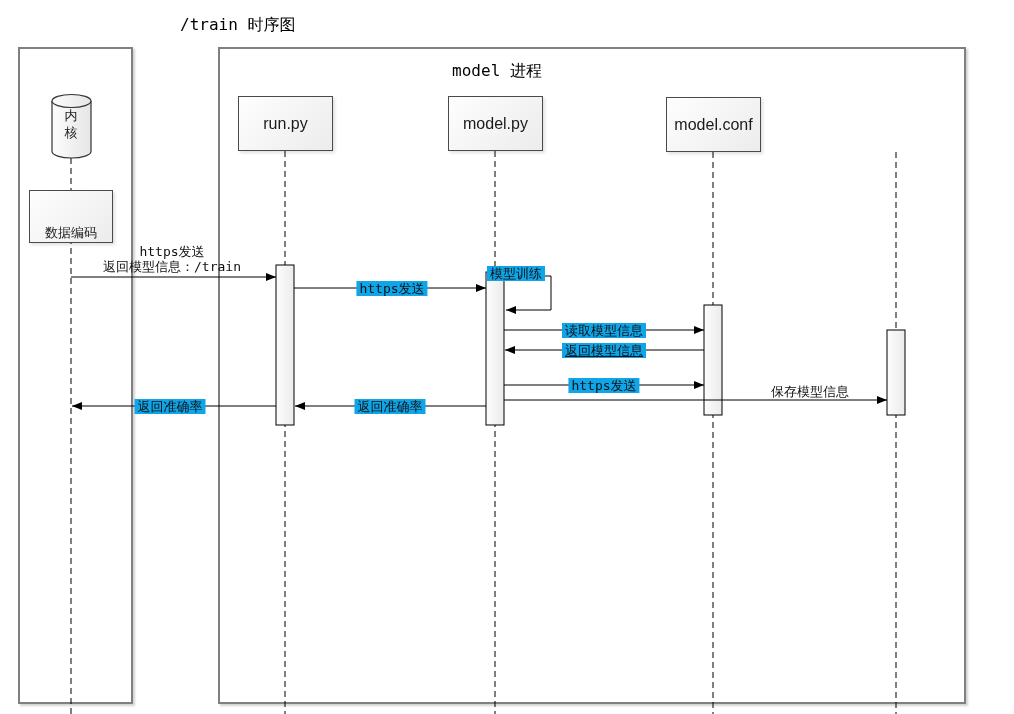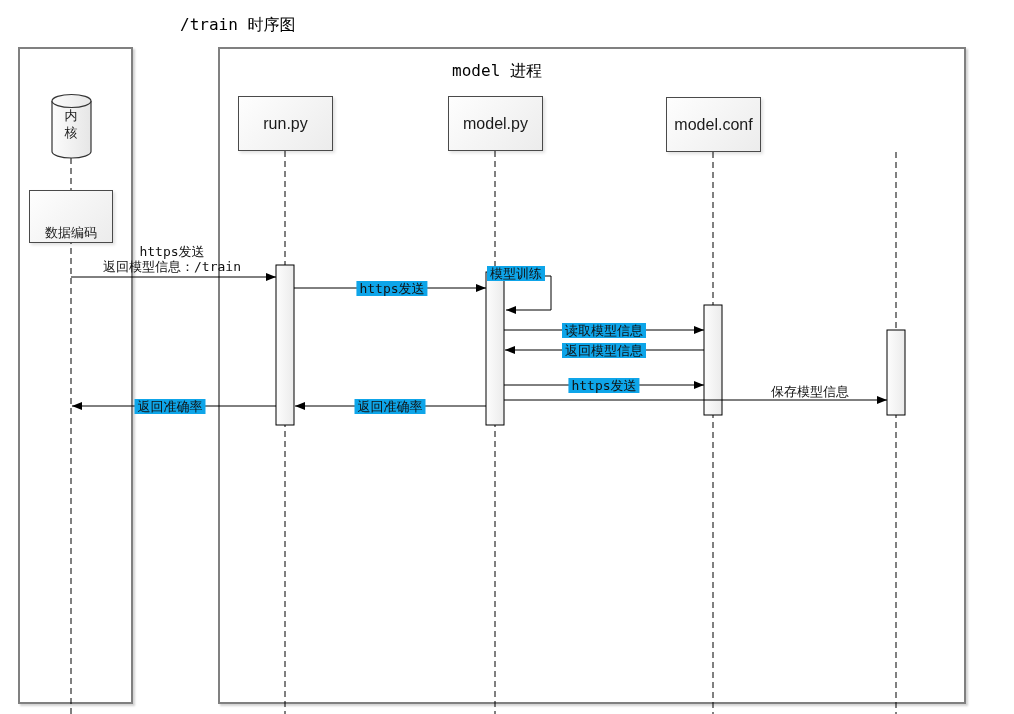--- a/index.html
+++ b/index.html
@@ -110,19 +110,19 @@
   </div>
   <div class="pbox" style="left:666px;top:97px;width:95px;height:55px;">
     <span>model.conf</span>
   </div>
 
   <div class="lbl ctr" style="left:172px;top:244px;text-align:center;">https发送</div>
   <div class="lbl ctr" style="left:172px;top:259px;">返回模型信息：/train</div>
   <div class="lbl ctr onln" style="left:392px;top:281px;">https发送</div>
   <div class="lbl onln" style="left:487px;top:266px;">模型训练</div>
   <div class="lbl ctr onln" style="left:604px;top:323px;">读取模型信息</div>
-  <div class="lbl ctr onln" style="left:604px;top:343px;">返回模型信息</div>
+  <div class="lbl ctr onln" style="left:604px;top:343px;text-decoration:underline;">返回模型信息</div>
   <div class="lbl ctr onln" style="left:604px;top:378px;">https发送</div>
   <div class="lbl ctr" style="left:810px;top:384px;">保存模型信息</div>
   <div class="lbl ctr onln" style="left:390px;top:399px;">返回准确率</div>
   <div class="lbl ctr onln" style="left:170px;top:399px;">返回准确率</div>
 
 </div>
 
 </body></html>

